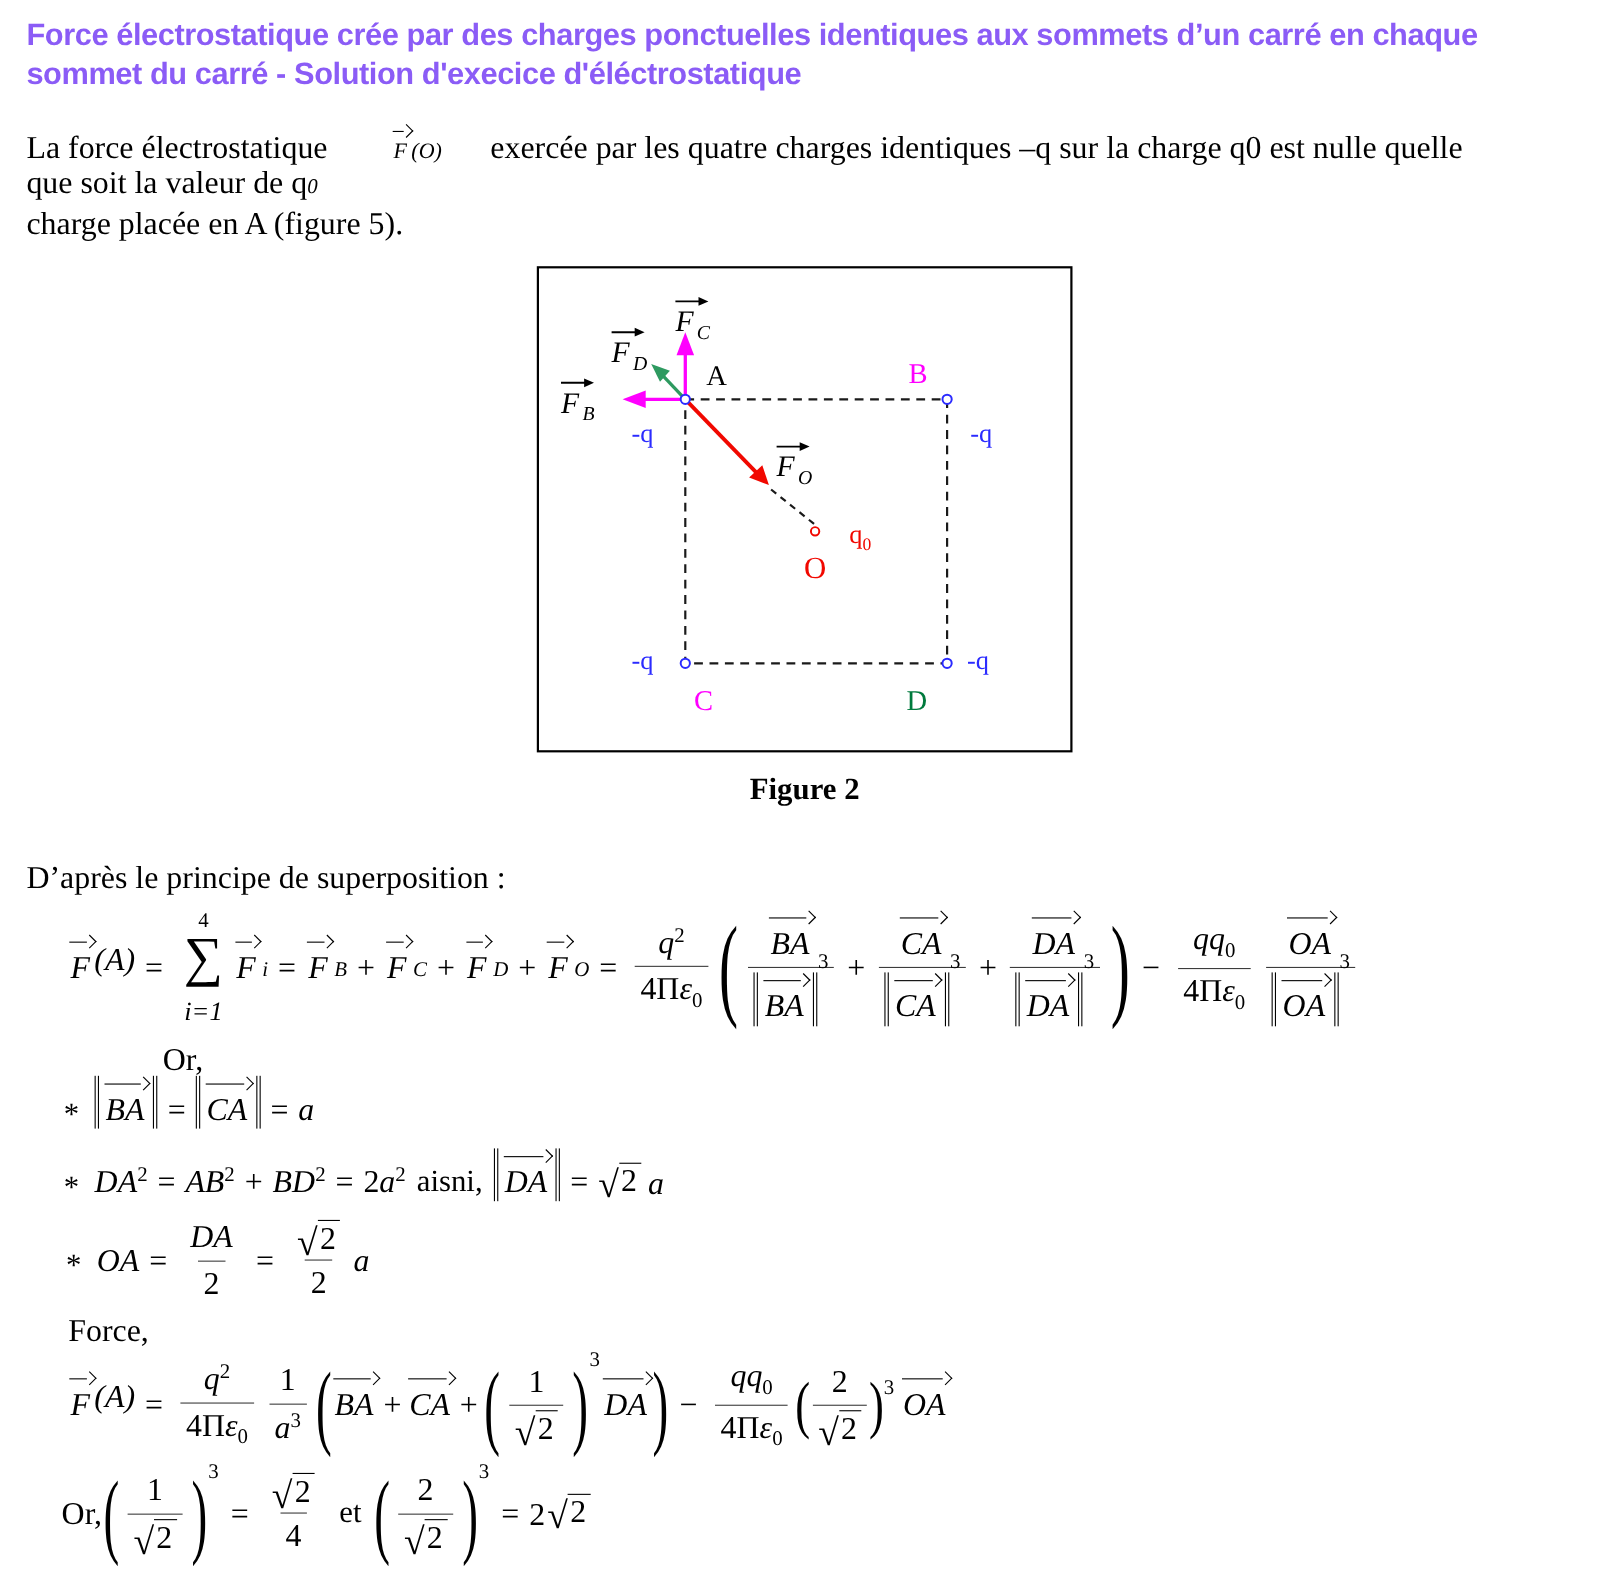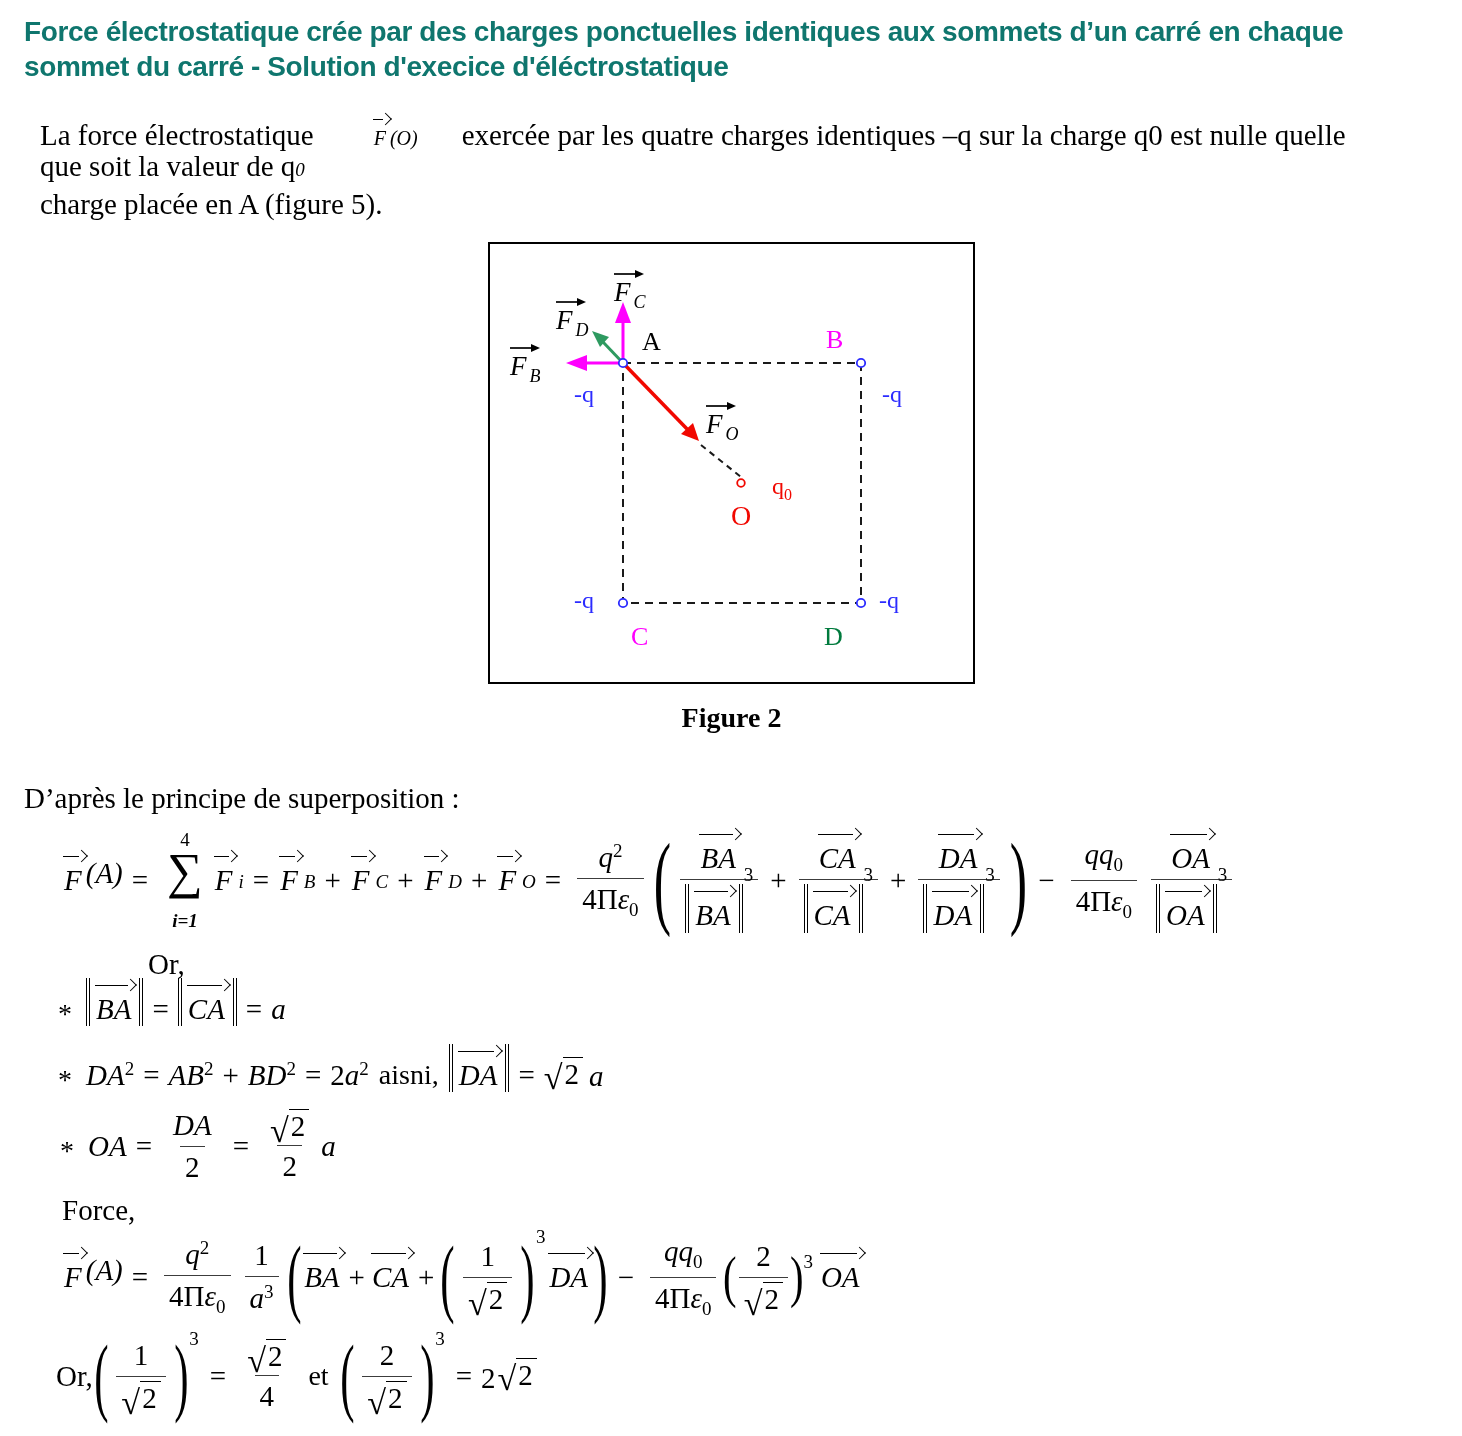--- a/index.html
+++ b/index.html
@@ -2,24 +2,24 @@
 <html style="--c-magenta: #ff00ff; --c-arrow_green: #2e9a60; --c-label_green: #007a3d; --c-blue: #2b2bff; --c-red: #f10800;"><head>
 <meta charset="utf-8">
 <style>
   html,body{margin:0;padding:0;background:#fff;}
   #page{position:relative;width:1462px;height:1436px;background:#ffffff;overflow:hidden;
         font-family:"Liberation Serif",serif;color:#000;}
 
   
   .title{position:absolute;left:24px;top:14px;width:1400px;
          font-family:"Liberation Sans",sans-serif;font-weight:700;font-size:28px;
-         line-height:35px;letter-spacing:-0.4px;color:#0f766e;}
-
-  
-  .para{position:absolute;left:40px;top:112px;width:1414px;}
+         line-height:35px;letter-spacing:-0.4px;color:#8b5cf6;}
+
+  
+  .para{position:absolute;left:24px;top:112px;width:1414px;}
   .para-line{display:flex;align-items:baseline;height:38px;font-size:29px;white-space:pre;}
   .sp55{display:inline-block;width:58px;}
   .sp45{display:inline-block;width:44px;}
   .isub{font-size:19px;font-style:italic;vertical-align:-7px;}
   .im{font-size:20px;}
 
   
   .figbox{position:absolute;left:488px;top:242px;width:483px;height:438px;
           border:2px solid #000;background:#fff;}
   .caption{position:absolute;left:488px;top:702px;width:487px;text-align:center;
@@ -66,21 +66,21 @@
   .sup{font-size:19px;vertical-align:10px;}
   .subr{font-size:19px;vertical-align:-7px;}
   .frac{display:flex;flex-direction:column;align-items:center;margin:0 7px;}
   .frac .num{padding:0 5px 4px;display:flex;align-items:center;justify-content:center;}
   .frac .den{border-top:1.8px solid #3c3c3c;padding:4px 5px 0;display:flex;align-items:flex-start;justify-content:center;}
   .norm{display:inline-block;border-left:4px double #000;border-right:4px double #000;padding:0 4px;line-height:1.15;}
   .nsup{font-size:19px;position:relative;top:-20px;margin-left:1px;}
   .sumc{display:flex;flex-direction:column;align-items:center;margin:0 10px;line-height:1;}
   .sumc .top{font-size:19px;margin-bottom:1px;}
   .sumc .sig{font-size:50px;line-height:0.85;}
-  .sumc .bot{font-size:19px;font-style:italic;margin-top:18px;font-weight:bold;}
+  .sumc .bot{font-size:24px;font-style:italic;margin-top:18px;}
   .bp{font-family:"Liberation Serif",serif;line-height:1;font-weight:400;
       transform:scaleX(0.5);margin:0 -6px;}
   .bp.lg{font-size:104px;}
   .bp.md{font-size:86px;}
   .bp.sm{font-size:58px;transform:scaleX(0.7);margin:0 -3px;}
   .bsup{font-size:19px;align-self:flex-start;margin:2px 2px 0 0;}
   .bsup.mid{align-self:center;position:relative;top:-16px;}
   .sqrt{display:inline-flex;align-items:flex-end;line-height:1;}
   .rsign{font-size:1.18em;line-height:0.8;transform:translateY(3px);}
   .rbody{border-top:1.8px solid #000;padding:2px 4px 0 2px;line-height:1;}

